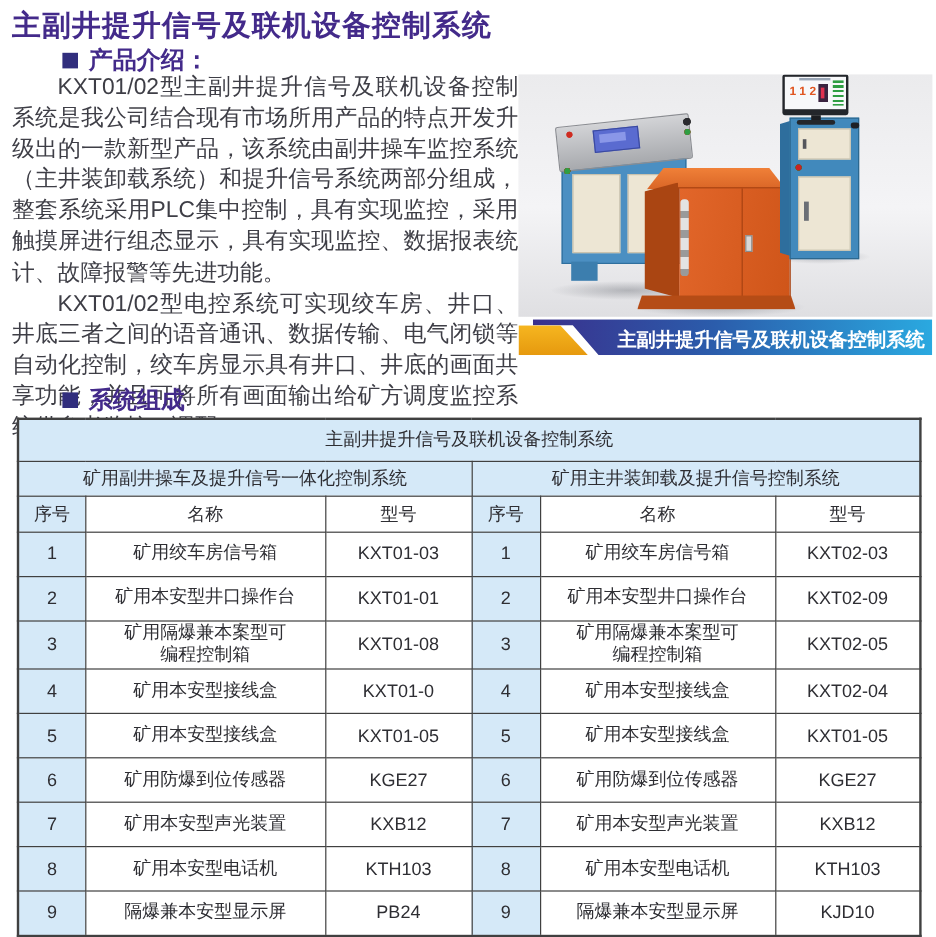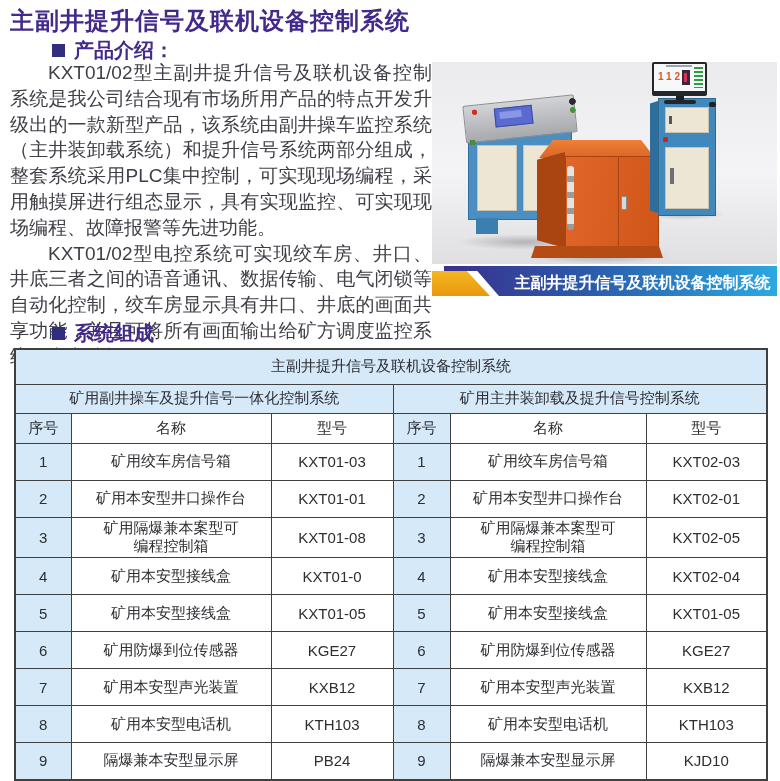--- a/index.html
+++ b/index.html
@@ -113,21 +113,21 @@
 <body>
 
 <div class="page-title">主副井提升信号及联机设备控制系统</div>
 
 <div class="sec-header" id="intro-header">
   <span class="bullet"></span>
   <span class="sec-label">产品介绍：</span>
 </div>
 
 <div class="intro-text">
-  <p>KXT01/02型主副井提升信号及联机设备控制系统是我公司结合现有市场所用产品的特点开发升级出的一款新型产品，该系统由副井操车监控系统（主井装卸载系统）和提升信号系统两部分组成，整套系统采用PLC集中控制，可实现现场编程，采用触摸屏进行组态显示，具有实现监控、可实现现场编程、故障报警等先进功能。</p>
+  <p>KXT01/02型主副井提升信号及联机设备控制系统是我公司结合现有市场所用产品的特点开发升级出的一款新型产品，该系统由副井操车监控系统（主井装卸载系统）和提升信号系统两部分组成，整套系统采用PLC集中控制，具有实现监控，采用触摸屏进行组态显示，具有实现监控、数据报表统计、故障报警等先进功能。</p>
   <p>KXT01/02型电控系统可实现绞车房、井口、井底三者之间的语音通讯、数据传输、电气闭锁等自动化控制，绞车房显示具有井口、井底的画面共享功能，并且可将所有画面输出给矿方调度监控系统供参考监控、调配。</p>
 </div>
 
 <div class="photo">
   <div class="floor-shadow" style="left:26px;top:172px;width:130px;height:16px;"></div>
   <div class="floor-shadow" style="left:95px;top:186px;width:145px;height:16px;"></div>
   <div class="floor-shadow" style="left:210px;top:146px;width:84px;height:12px;"></div>
 
   <div class="console">
     <div class="console-body">
@@ -264,21 +264,21 @@
       <td class="th-blue">1</td>
       <td class="name-cell">矿用绞车房信号箱</td>
       <td>KXT02-03</td>
     </tr>
     <tr class="data-row">
       <td class="th-blue">2</td>
       <td class="name-cell">矿用本安型井口操作台</td>
       <td>KXT01-01</td>
       <td class="th-blue">2</td>
       <td class="name-cell">矿用本安型井口操作台</td>
-      <td>KXT02-01</td>
+      <td>KXT02-09</td>
     </tr>
     <tr class="data-row">
       <td class="th-blue">3</td>
       <td class="name-cell">矿用隔爆兼本案型可
 编程控制箱</td>
       <td>KXT01-08</td>
       <td class="th-blue">3</td>
       <td class="name-cell">矿用隔爆兼本案型可
 编程控制箱</td>
       <td>KXT02-05</td>

